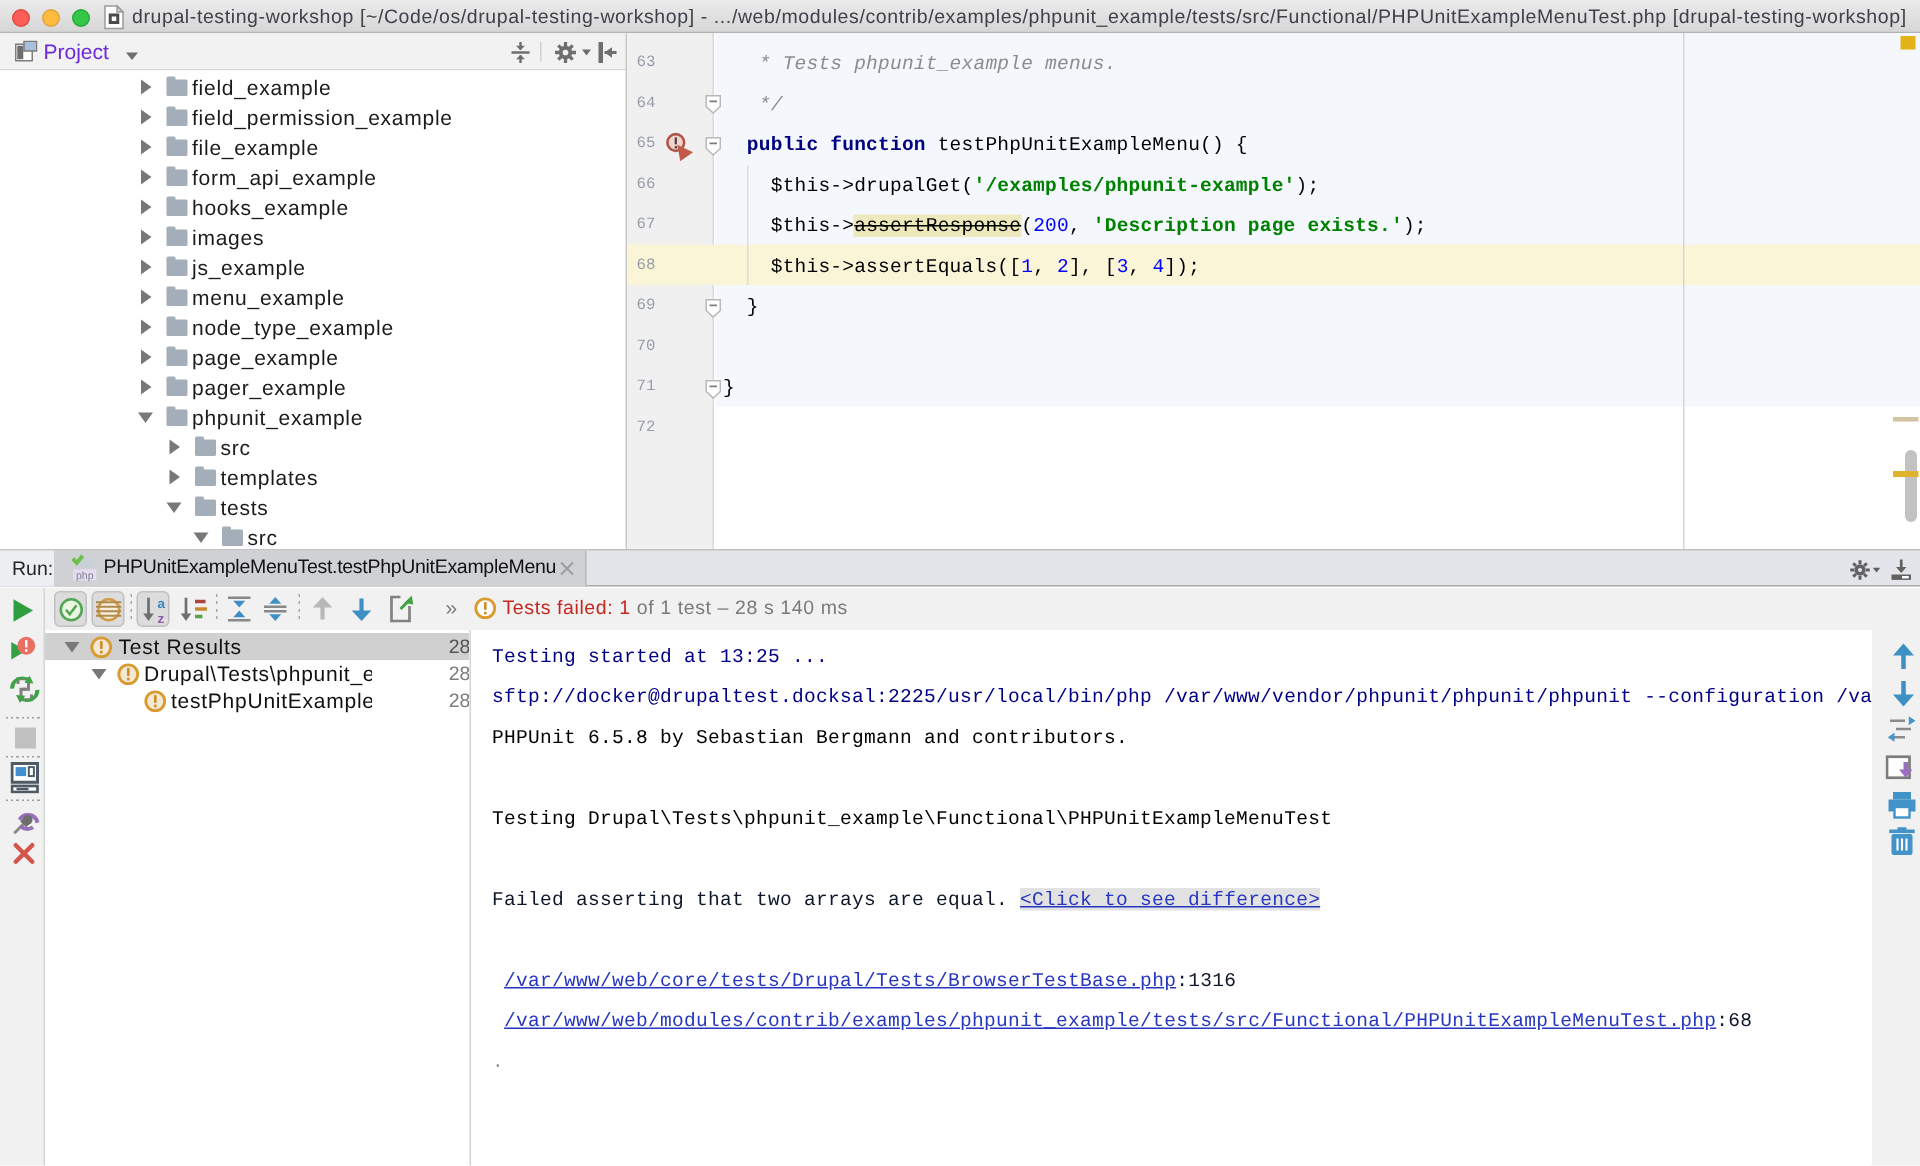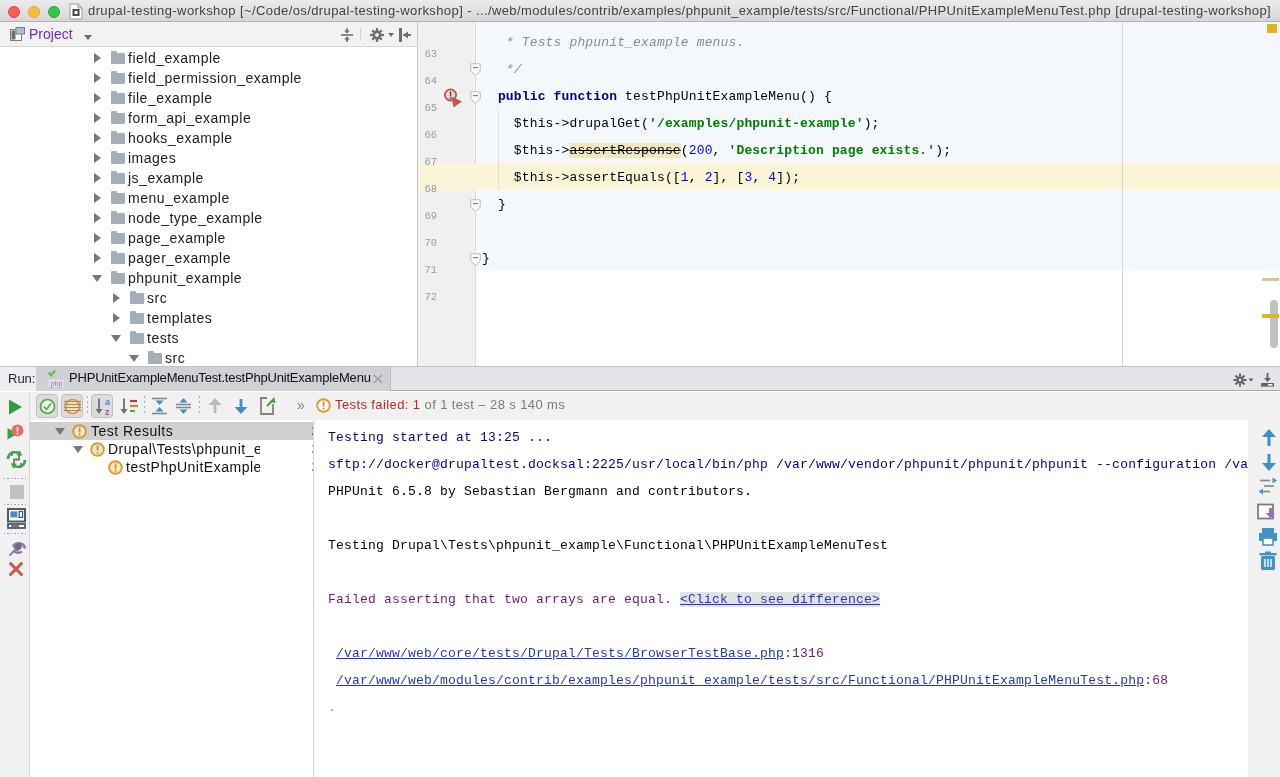--- a/index.html
+++ b/index.html
@@ -24,41 +24,41 @@
   .folder { position:absolute; width:14px; height:11px; background:#a3aeb8; border-radius:1px; }
   .folder:before { content:""; position:absolute; top:-2px; left:0; width:6px; height:3px; background:#a3aeb8; border-radius:1px 1px 0 0; }
   #vdivider { position:absolute; top:22px; left:417px; width:1px; height:344px; background:#c8c8c8; }
 
   
   #editor { position:absolute; top:22px; left:418px; width:862px; height:344px; background:#fff; overflow:hidden; }
   #edblue { position:absolute; top:0; left:59px; width:803px; height:249px; background:#f4f8fc; }
   #gutter { position:absolute; top:0; left:0; width:58px; height:344px; background:#f0f0f0; border-right:1px solid #d9d9d9; }
   #line68hl { position:absolute; top:141px; left:0; width:862px; height:27px; background:#fbf5d8; }
   .eline { position:absolute; left:64px; height:27px; line-height:27px; font-family:"Liberation Mono", monospace; font-size:13px; letter-spacing:0.15px; color:#000; white-space:pre; }
-  .lnum { position:absolute; left:0; width:19px; height:27px; line-height:27px; font-family:"Liberation Mono", monospace; font-size:10.5px; color:#969ca8; text-align:right;margin-top:12px; }
+  .lnum { position:absolute; left:0; width:19px; height:27px; line-height:27px; font-family:"Liberation Mono", monospace; font-size:10.5px; color:#969ca8; text-align:right; }
   .cmt { color:#8c8c8c; font-style:italic; }
   .kw { color:#000080; font-weight:bold; }
   .str { color:#008000; font-weight:bold; }
   .num { color:#0000ff; }
   .dep { background:#eee8bd; text-decoration:line-through; }
   #marginline { position:absolute; top:0; left:704px; width:1px; height:344px; background:#d6d6d6; }
 
   
   #runtabbar { position:absolute; top:366px; left:0; width:1280px; height:25px; background:#e4e5ea; border-top:1px solid #c2c2c2; border-bottom:1px solid #ababab; }
   #runtab { position:absolute; top:367px; left:36px; width:355px; height:24px; background:#cfd1d4; border-right:1px solid #bcbcbc; }
   #runtoolbar { position:absolute; top:392px; left:0; width:1280px; height:28px; background:#f1f1f1; }
   #leftstrip { position:absolute; top:392px; left:0; width:30px; height:385px; background:#f1f1f1; border-right:1px solid #d6d6d6; }
   #rightstrip { position:absolute; top:420px; left:1248px; width:32px; height:357px; background:#f1f1f1; }
   #runtree { position:absolute; top:420px; left:30px; width:283px; height:357px; background:#fff; overflow:hidden; }
   #console { position:absolute; top:420px; left:313px; width:935px; height:357px; background:#fff; border-left:1px solid #d4d4d4; overflow:hidden; }
   .cline { position:absolute; left:14px; height:27px; line-height:27px; font-family:"Liberation Mono", monospace; font-size:13px; letter-spacing:0.2px; white-space:pre; }
   .navy { color:#000085; }
-  .cred { color:#701a75; }
+  .cred { color:#0f172a; }
   .clink { color:#2636c0; text-decoration:underline; }
-  .rrow { position:absolute; left:16px; width:340px; height:18px; line-height:18px; font-size:14px; color:#111; white-space:nowrap; }
+  .rrow { position:absolute; left:4px; width:340px; height:18px; line-height:18px; font-size:14px; color:#111; white-space:nowrap; }
   .rtime { position:absolute; right:4px; top:0; font-size:13px; color:#7d7d7d; }
   .toolbox { position:absolute; width:22px; height:24px; background:#dcdcdc; border:1px solid #c0c0c0; border-radius:4px; }
 </style>
 </head>
 <body>
 <div id="page">
 
   <div id="titlebar">
     <div class="tl" style="left:8px;  background:#fb5f57; border:0.5px solid #e2463d;"></div>
     <div class="tl" style="left:28px; background:#fdbb3f; border:0.5px solid #e0a339;"></div>

